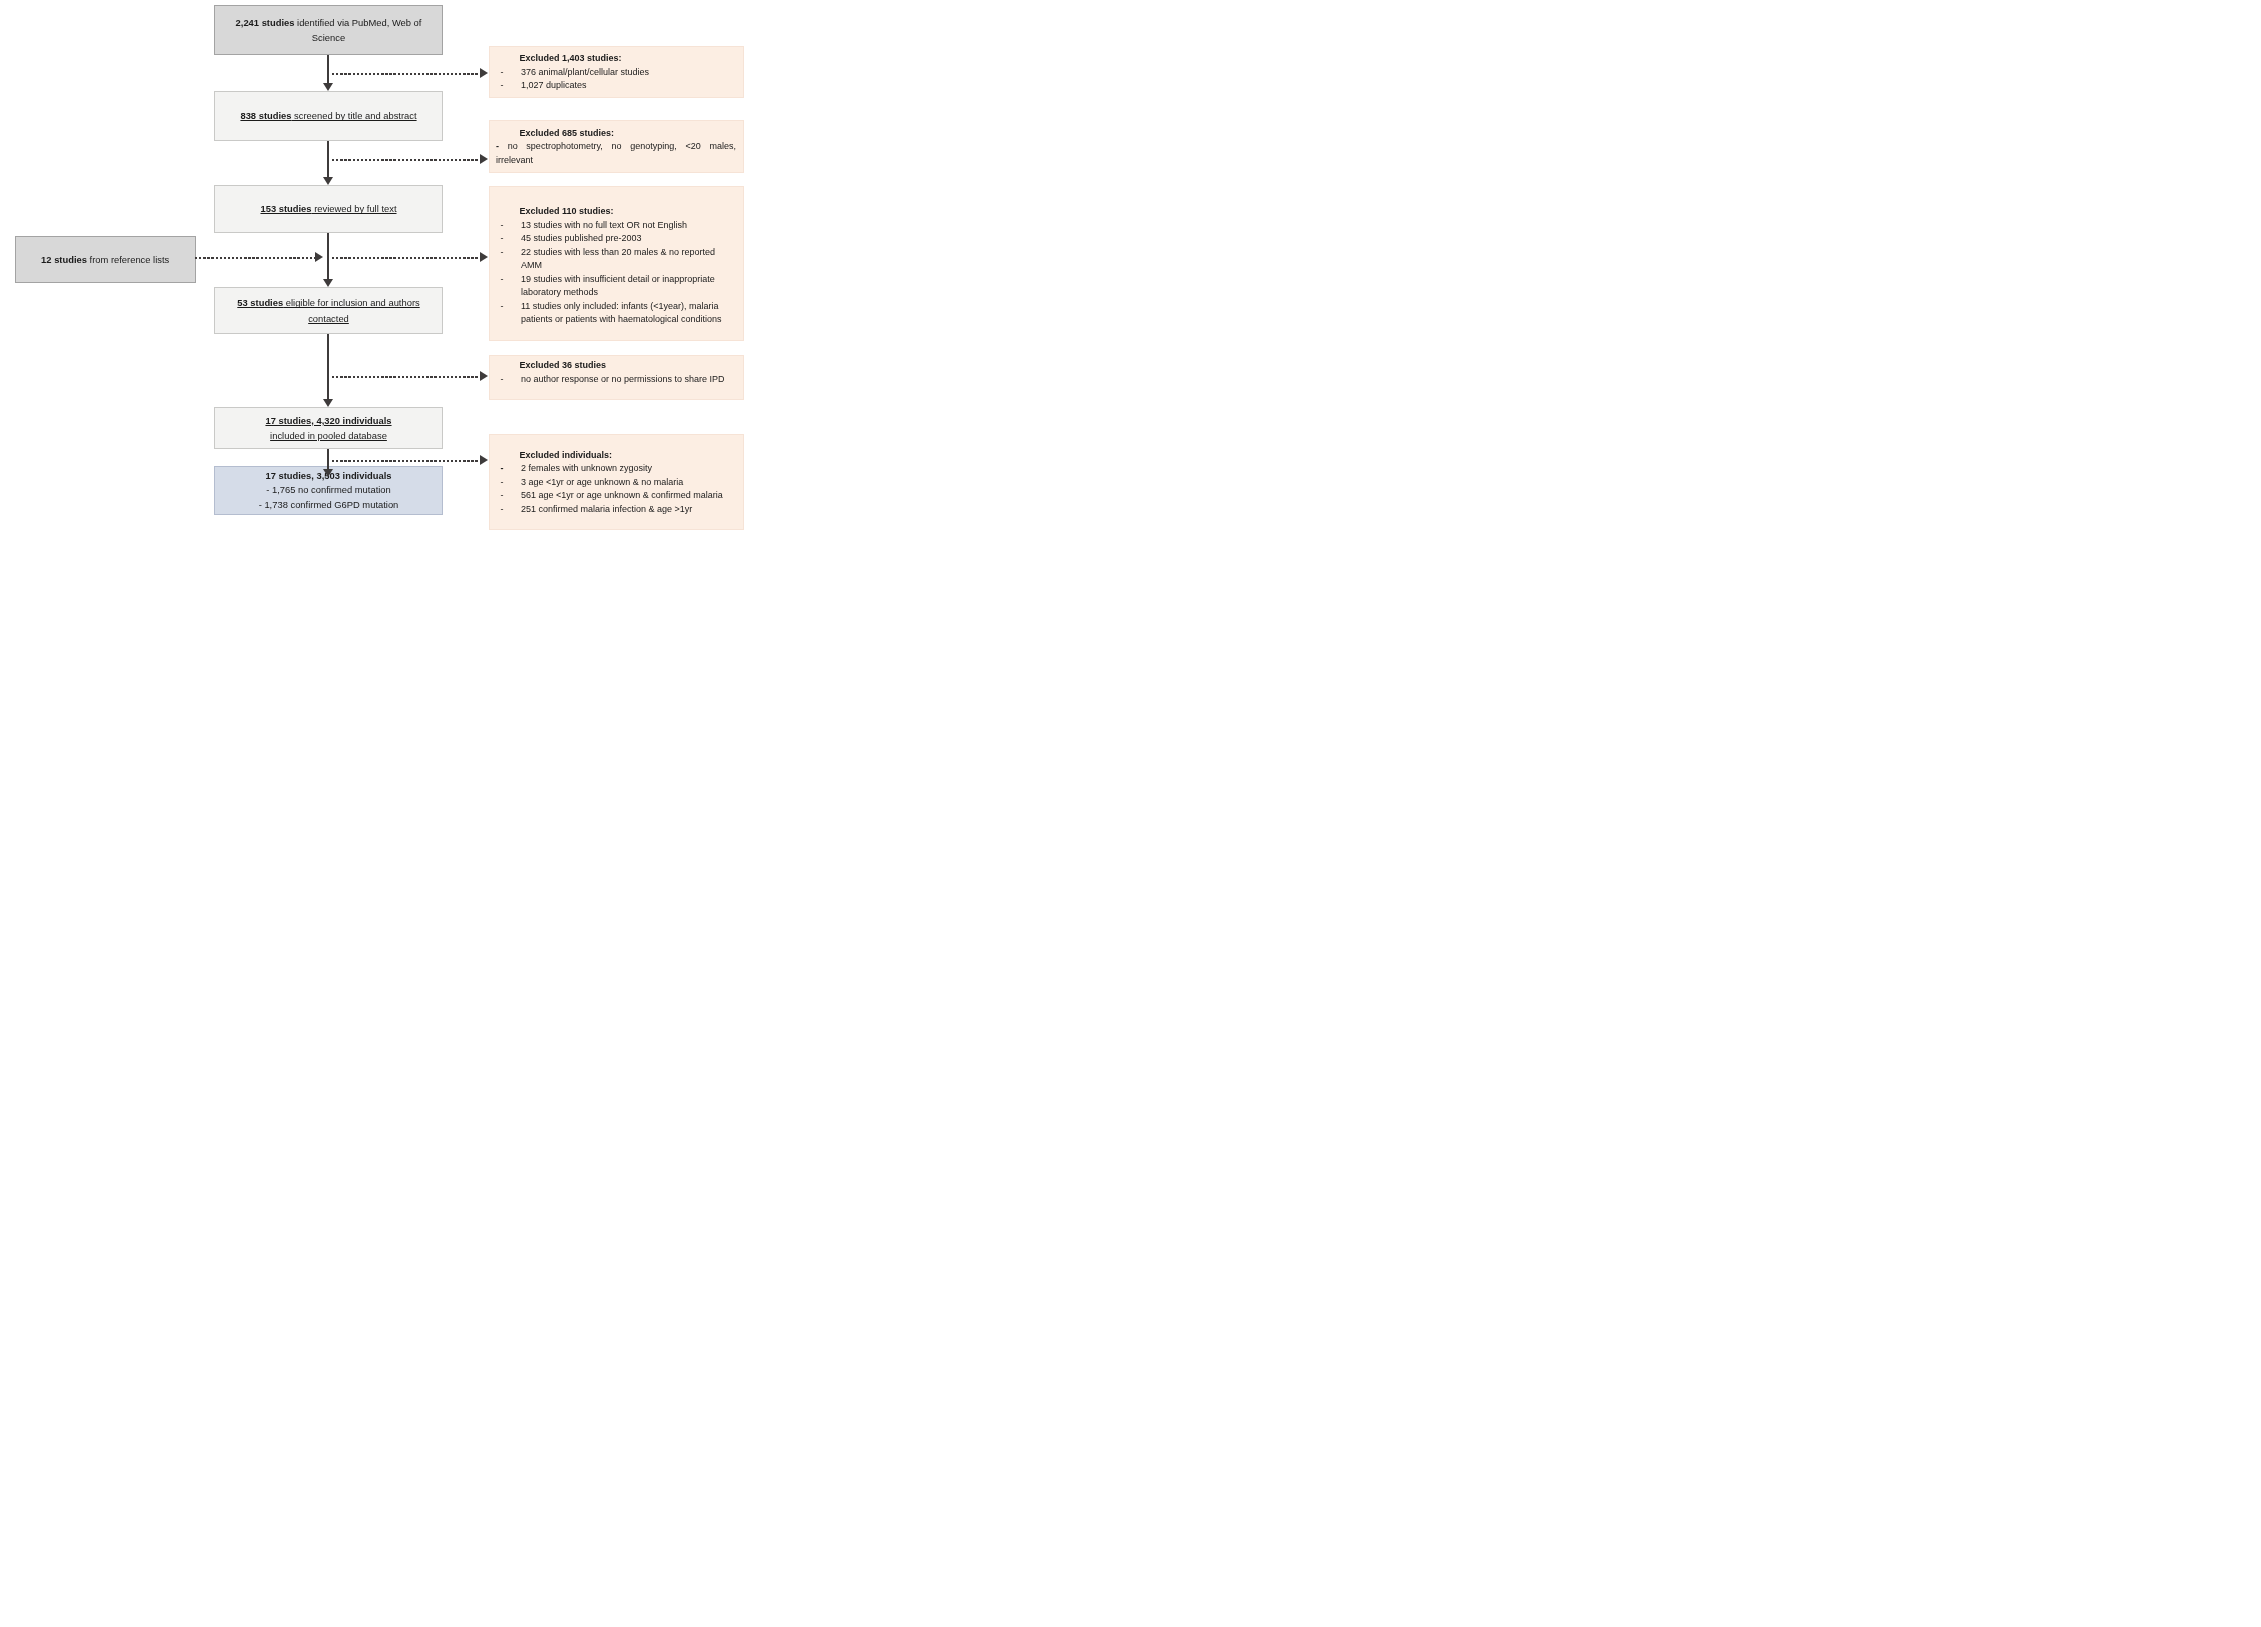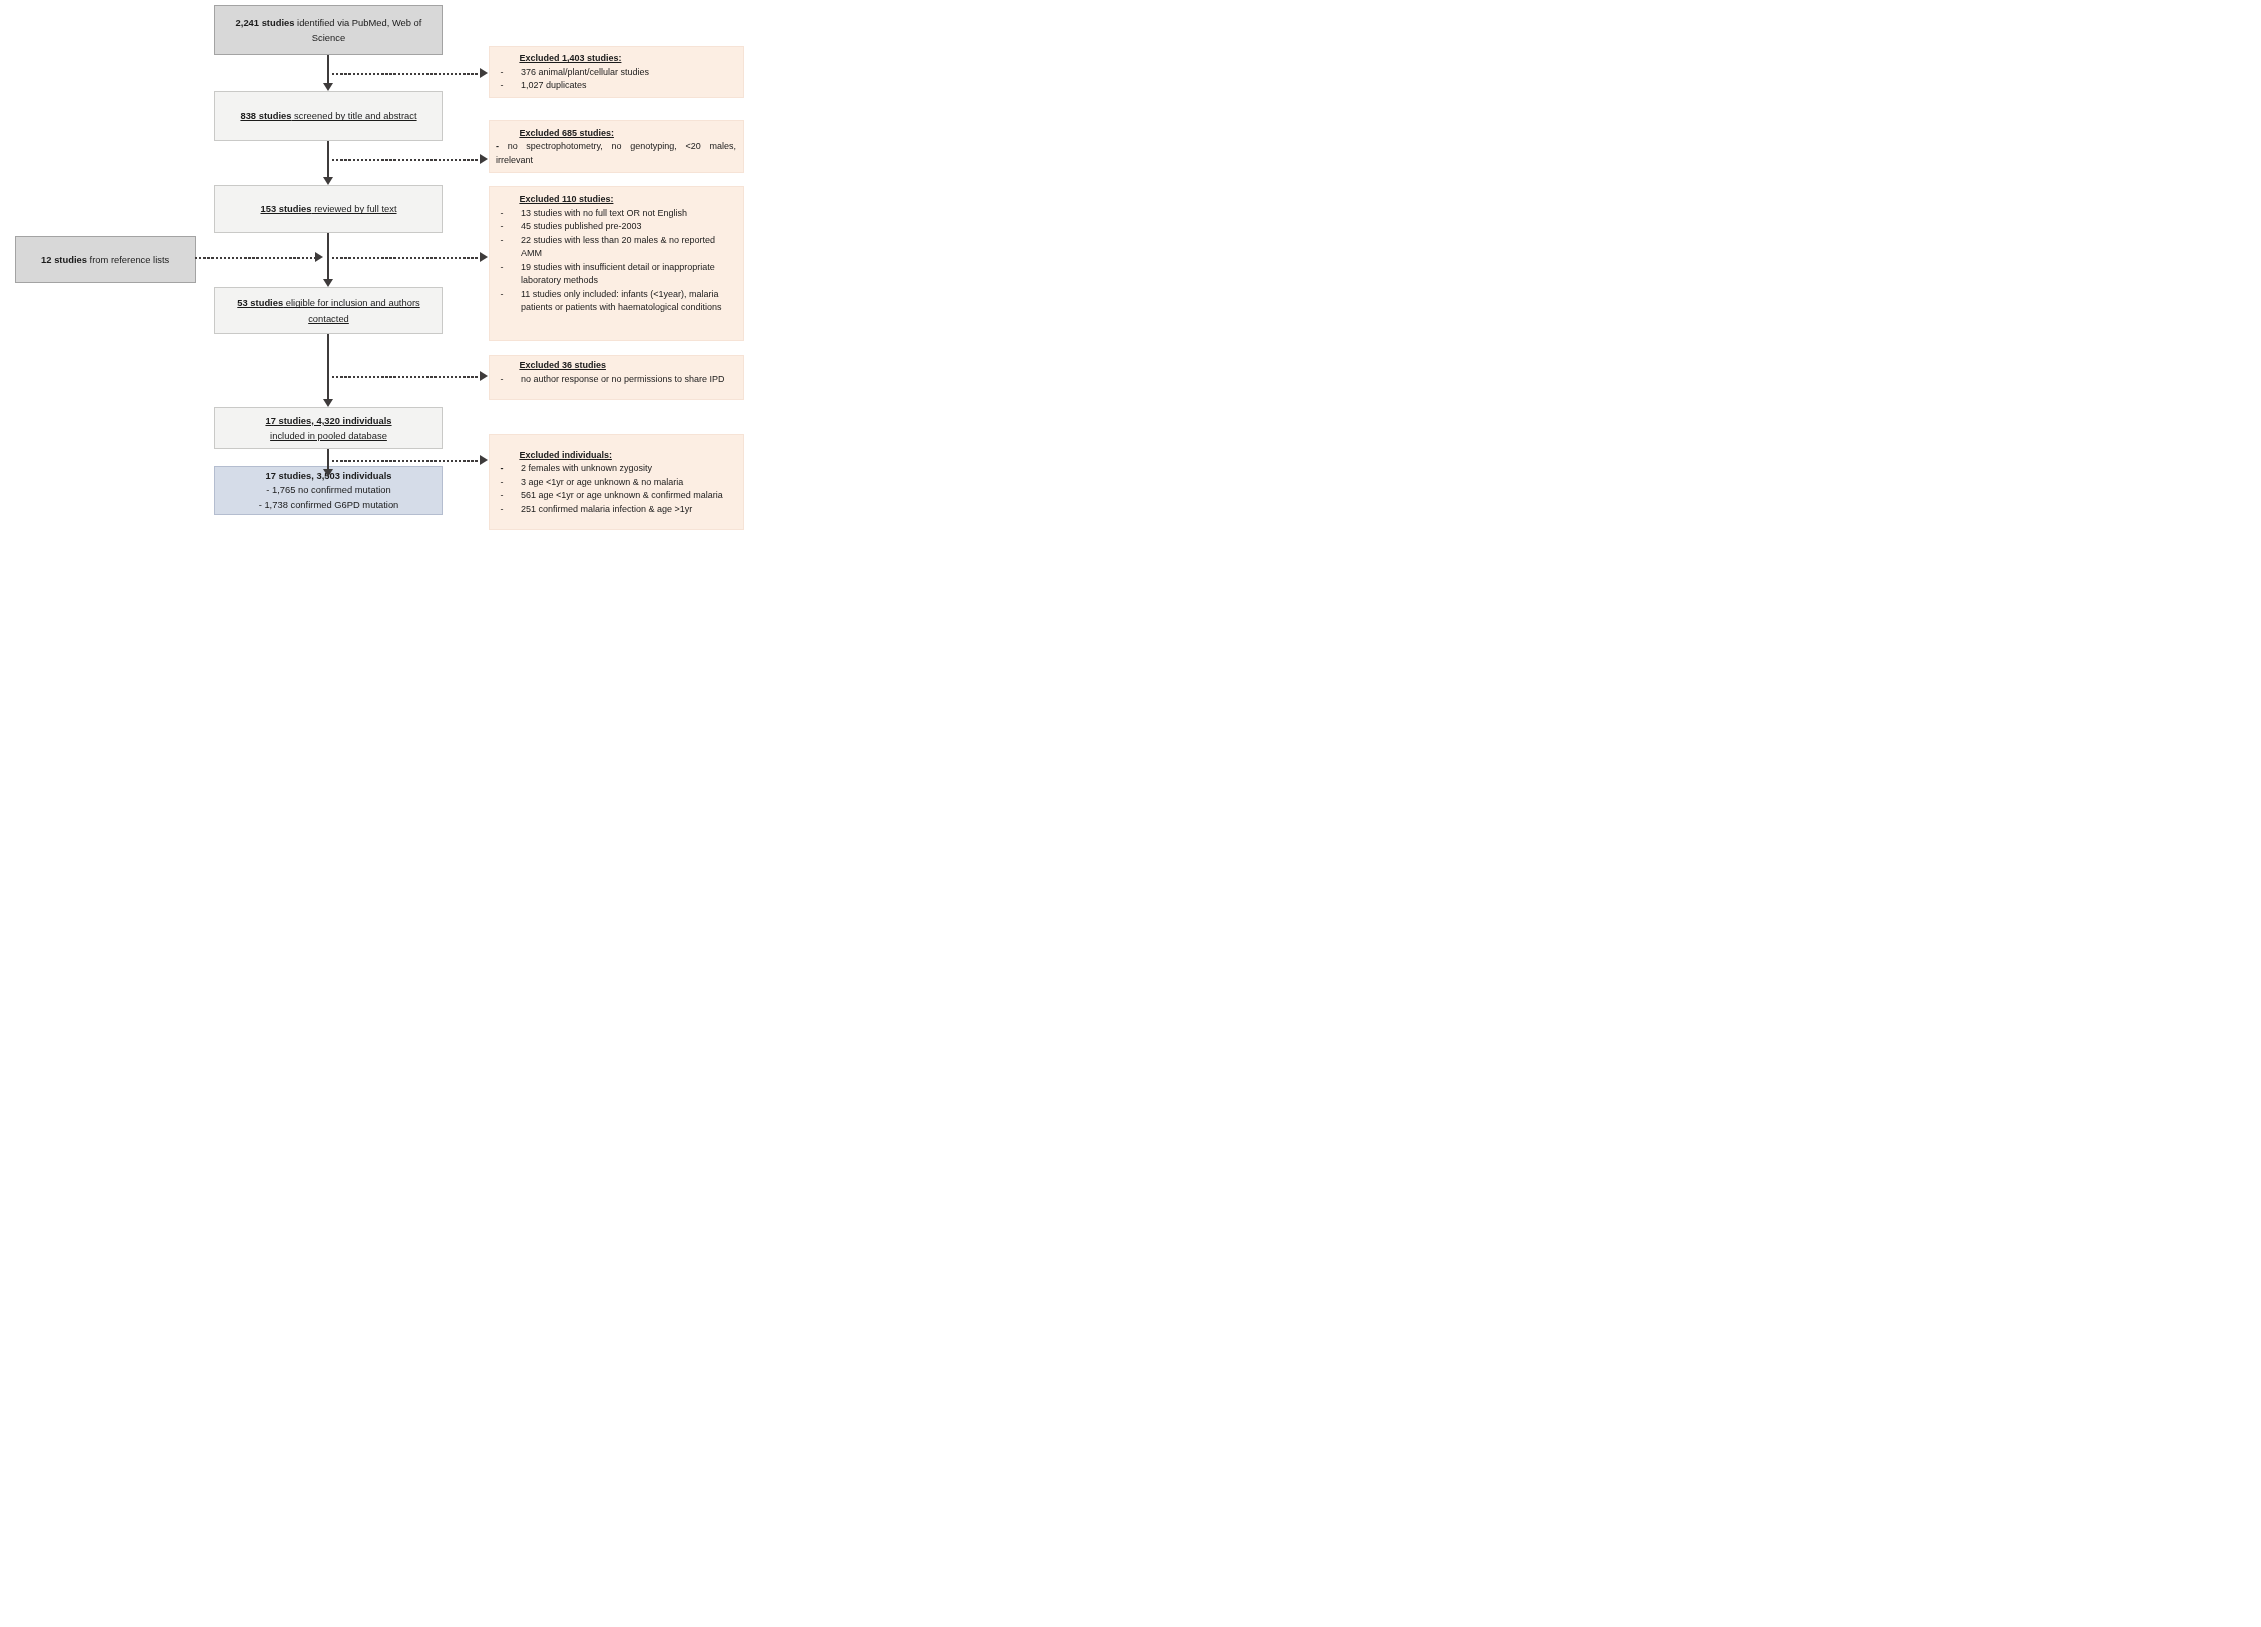--- a/index.html
+++ b/index.html
@@ -35,21 +35,21 @@
     left:489px;width:255px;
     background:#fceee3;
     border:0.6px solid #f6e3d6;
     padding:3.5px 7px 2.3px 5.9px;
     font-size:9px;
     line-height:1.5;
     display:flex;
     flex-direction:column;
     justify-content:center;
   }
-  .ptitle{font-weight:700;padding-left:23.5px;text-decoration:underline;}
+  .ptitle{font-weight:700;padding-left:23.5px;}
   .pli{display:flex;}
   .pli::before{content:"-";flex:0 0 25px;padding-left:4.7px;box-sizing:border-box;}
   .pli.bolddash::before{font-weight:700;}
   .pli .ptext{flex:1;}
   .pjust{text-align:justify;}
   .pjust::before{content:"- ";font-weight:700;}
   
   .vline{position:absolute;width:2.3px;background:#3e3b3b;}
   .vhead{position:absolute;width:0;height:0;
     border-left:5.9px solid transparent;border-right:5.9px solid transparent;
@@ -104,21 +104,21 @@
     <div class="pli">
         <span class="ptext">1,027 duplicates</span>
       </div>
   </div>
 
   <div class="pbox" style="top:120px;height:53px">
     <div class="ptitle">Excluded 685 studies:</div>
     <div class="pjust"><span>no spectrophotometry, no genotyping, &lt;20 males, irrelevant</span></div>
   </div>
 
-  <div class="pbox" style="top:186px;height:155px;justify-content:flex-start;padding-top:6px">
+  <div class="pbox" style="top:186px;height:155px;justify-content:flex-start;padding-top:18px">
     <div class="ptitle">Excluded 110 studies:</div>
     <div class="pli">
         <span class="ptext">13 studies with no full text OR not English</span>
       </div>
     <div class="pli">
         <span class="ptext">45 studies published pre-2003</span>
       </div>
     <div class="pli">
         <span class="ptext">22 studies with less than 20 males &amp; no reported AMM</span>
       </div>

